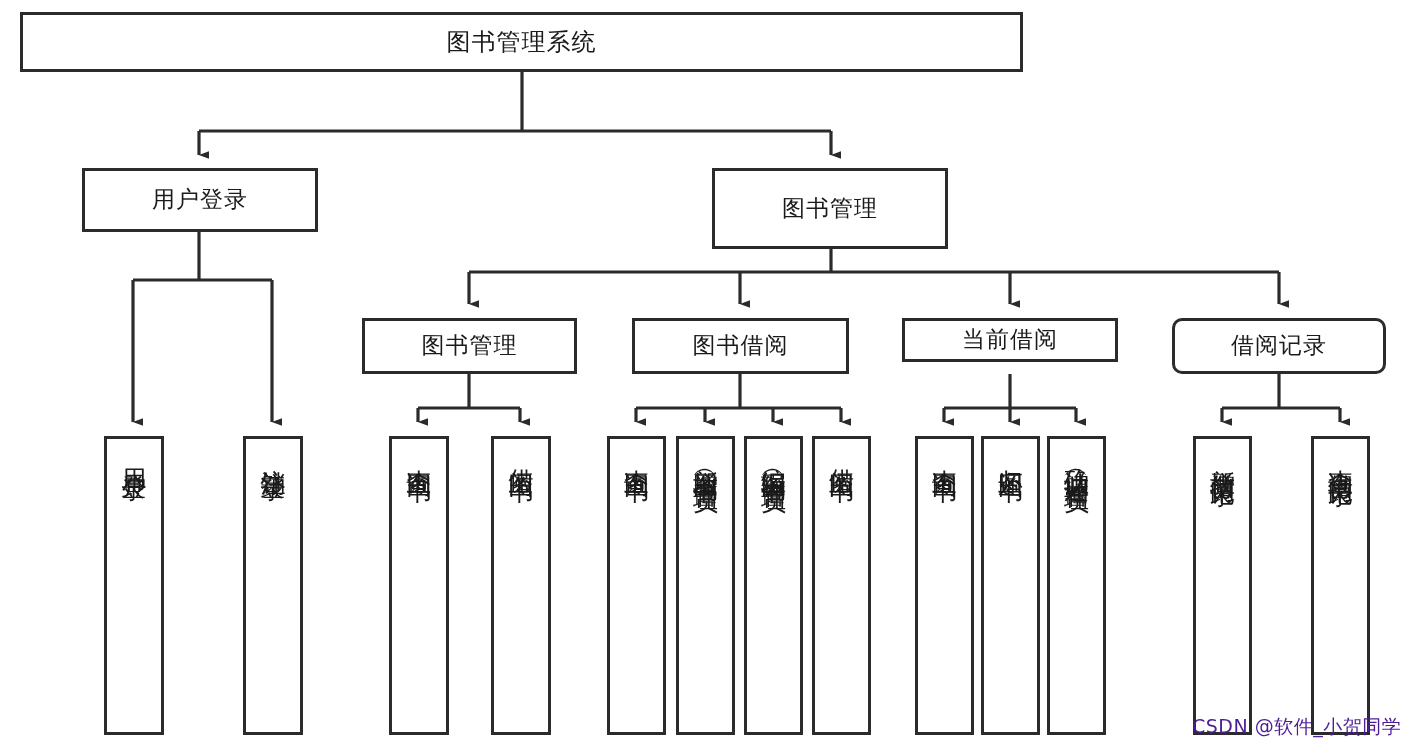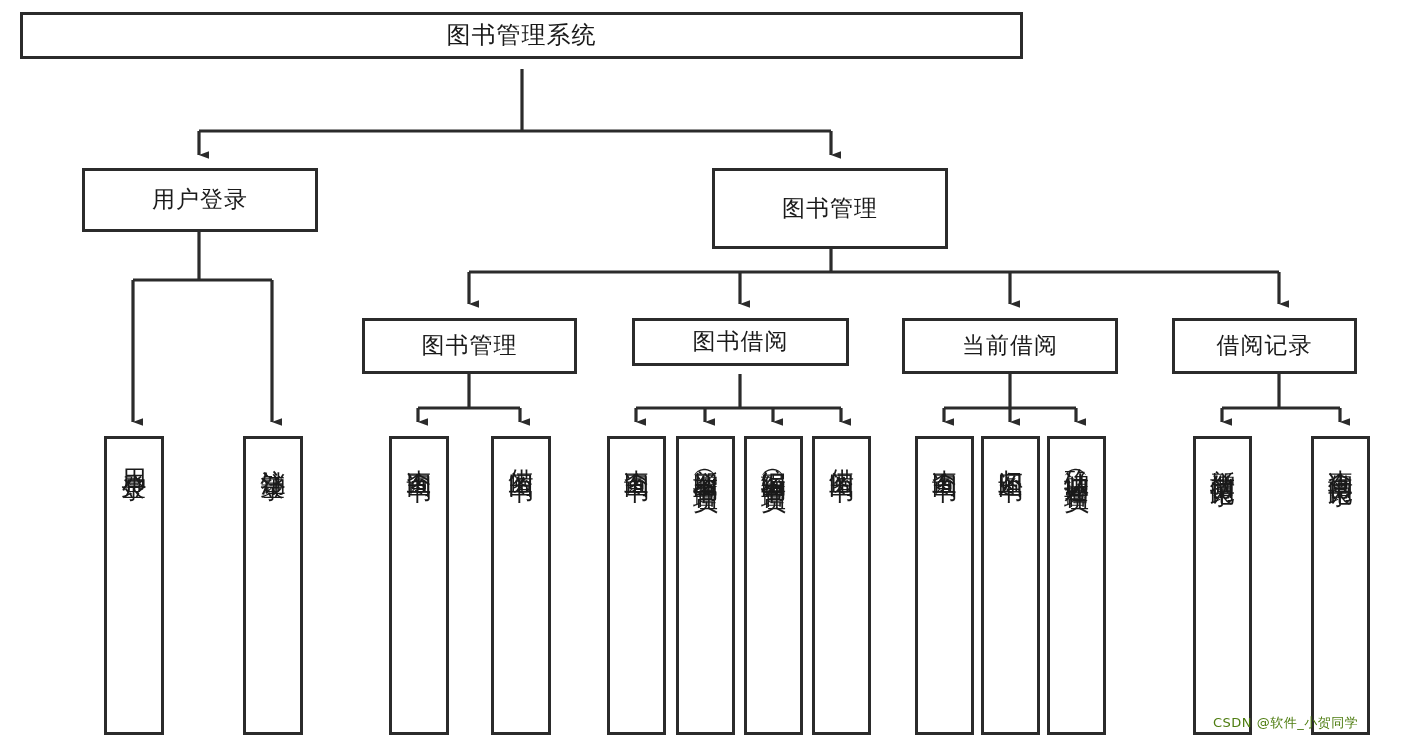--- a/index.html
+++ b/index.html
@@ -57,26 +57,25 @@
     letter-spacing: 3px;
     line-height: 1;
   }
   .node.root .node-label {
     font-size: 24px;
   }
   #watermark {
     position: absolute;
     left: 1192px;
     top: 714px;
-    font-size: 13px;
-    color: #4d7c0f;
+    font-size: 19px;
+    color: #4c1d95;
     white-space: nowrap;
     z-index: 5;
     letter-spacing: 0.5px;
-    margin-left: 21px;
   }
 </style>
 </head>
 <body>
 
 <div id="diagram-root">
 
   <svg id="edge-layer" viewBox="0 0 1405 747" xmlns="http://www.w3.org/2000/svg">
     <defs>
       <marker id="arrowhead" markerWidth="9" markerHeight="11" refX="4.2" refY="10.4" orient="auto-start-reverse" markerUnits="userSpaceOnUse">
@@ -120,41 +119,41 @@
       <path d="M 1010 408 L 1010 422" marker-end="url(#arrowhead)"></path>
       <path d="M 1076 408 L 1076 422" marker-end="url(#arrowhead)"></path>
 
       <path d="M 1279 374 L 1279 408"></path>
       <path d="M 1222 408 L 1340 408"></path>
       <path d="M 1222 408 L 1222 422" marker-end="url(#arrowhead)"></path>
       <path d="M 1340 408 L 1340 422" marker-end="url(#arrowhead)"></path>
     </g>
   </svg>
 
-  <div class="node horizontal root" style="left:20px; top:12px; width:1003px; height:47px;">
+  <div class="node horizontal root" style="left:20px; top:12px; width:1003px; height:60px;">
     <span class="node-label">图书管理系统</span>
   </div>
 
   <div class="node horizontal" style="left:82px; top:168px; width:236px; height:64px;">
     <span class="node-label">用户登录</span>
   </div>
   <div class="node horizontal" style="left:712px; top:168px; width:236px; height:81px;">
     <span class="node-label">图书管理</span>
   </div>
 
   <div class="node horizontal" style="left:362px; top:318px; width:215px; height:56px;">
     <span class="node-label">图书管理</span>
   </div>
-  <div class="node horizontal" style="left:632px; top:318px; width:217px; height:48px;">
+  <div class="node horizontal" style="left:632px; top:318px; width:217px; height:56px;">
     <span class="node-label">图书借阅</span>
   </div>
-  <div class="node horizontal" style="left:902px; top:318px; width:216px; height:56px;">
+  <div class="node horizontal" style="left:902px; top:318px; width:216px; height:44px;">
     <span class="node-label">当前借阅</span>
   </div>
-  <div class="node horizontal" style="left:1172px; top:318px; width:185px; height:56px;">
+  <div class="node horizontal" style="left:1172px; top:318px; width:214px; height:56px;border-radius:10px;">
     <span class="node-label">借阅记录</span>
   </div>
 
   <div class="node vertical" style="left:104px; top:436px; width:60px; height:299px;">
     <span class="node-label">用户登录</span>
   </div>
   <div class="node vertical" style="left:243px; top:436px; width:60px; height:299px;">
     <span class="node-label">注销登录</span>
   </div>
 

